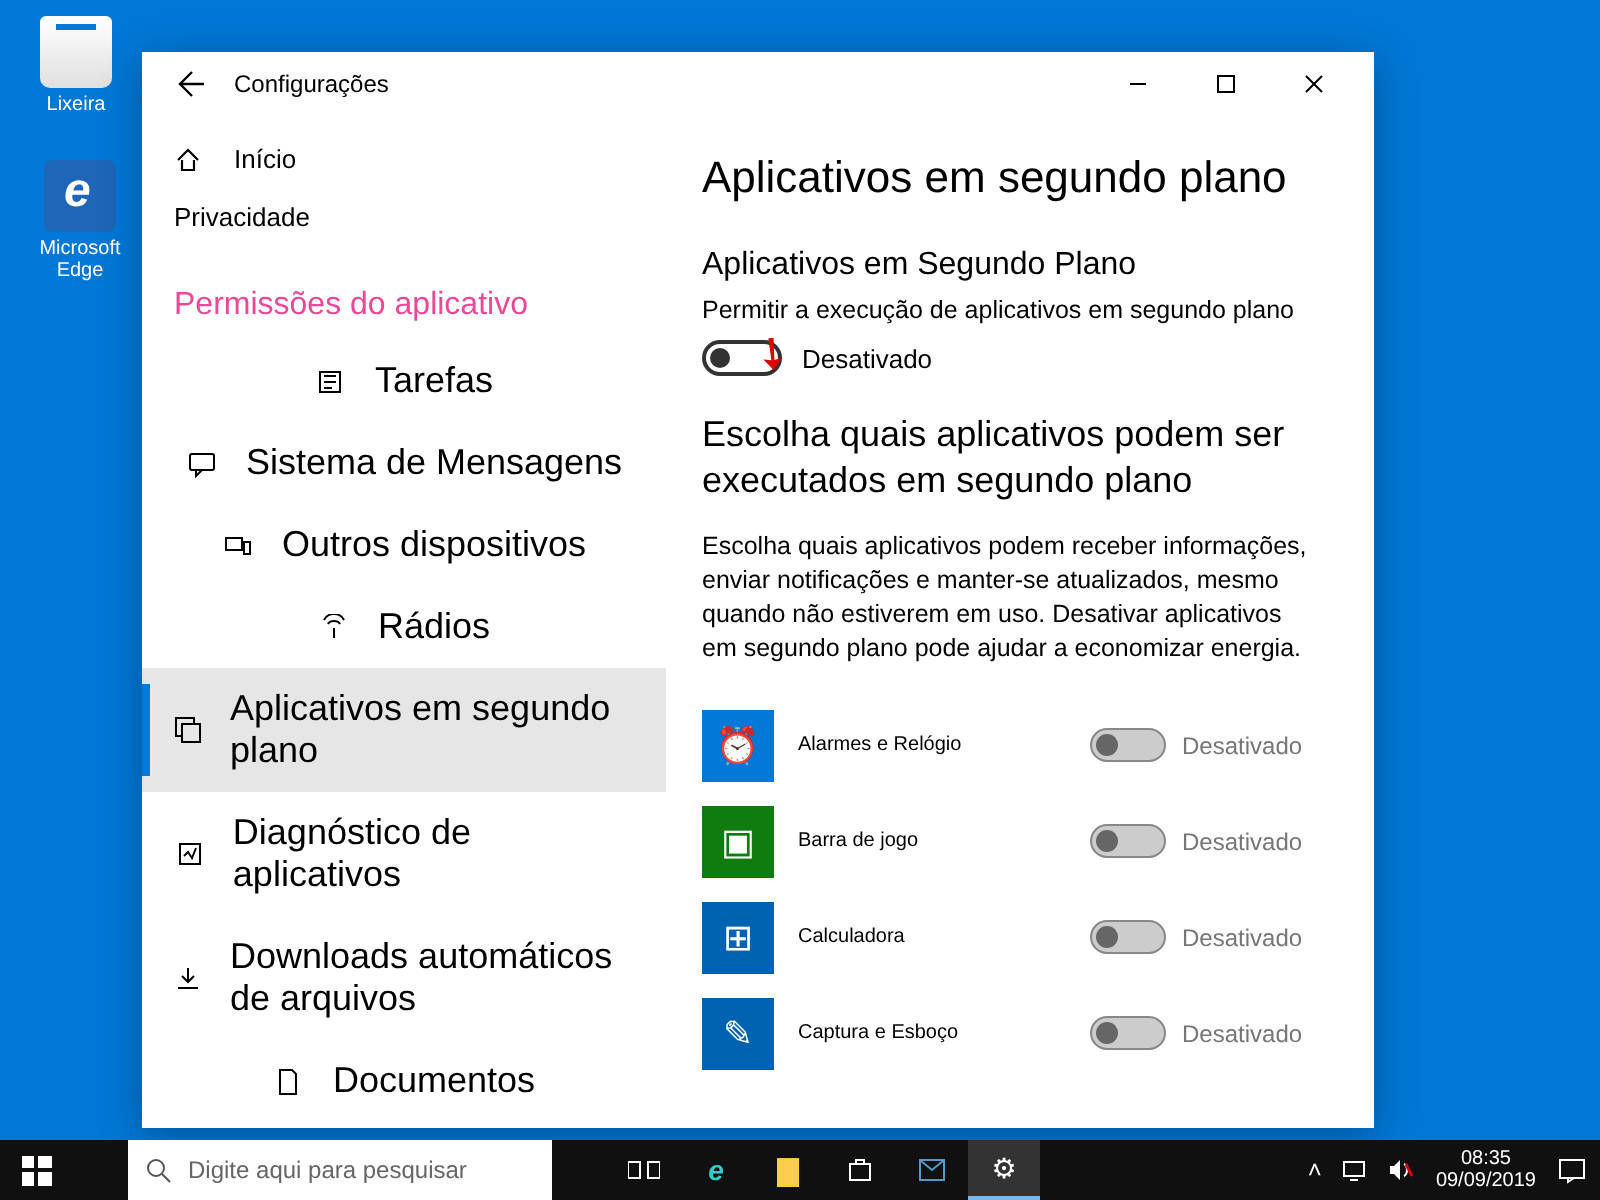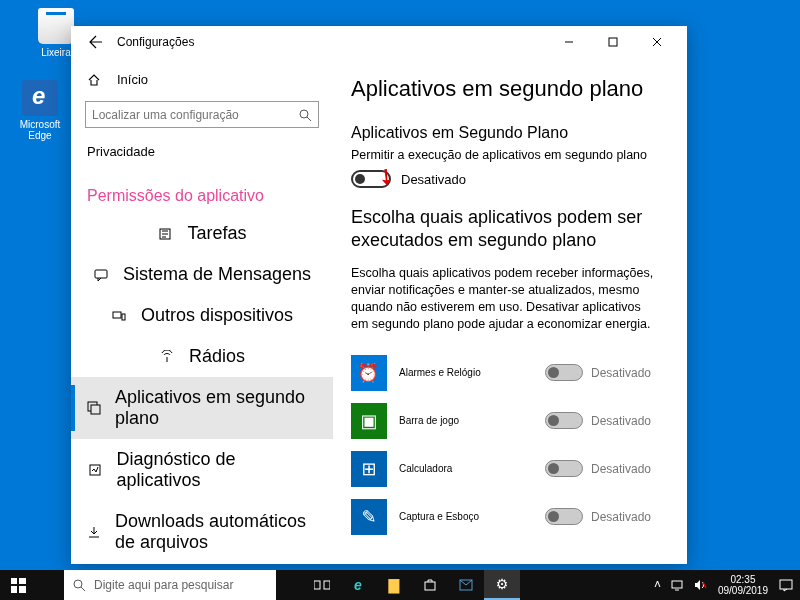--- a/index.html
+++ b/index.html
@@ -67,21 +67,21 @@
   .clock { text-align:center; line-height:1.1; padding:0 6px; cursor:pointer; }
 
   
   svg { display:block; }
   .nav-list::-webkit-scrollbar, .main::-webkit-scrollbar { width:4px; }
   .nav-list::-webkit-scrollbar-thumb, .main::-webkit-scrollbar-thumb { background:#bbb; }
 </style>
 </head>
 <body>
 
-<div class="desktop-icon" style="left:26px; top:8px;">
+<div class="desktop-icon" style="left:8px; top:8px;">
   <div class="ico recycle-ico"></div>
   <div>Lixeira</div>
 </div>
 <div class="desktop-icon" style="left:10px; top:80px;">
   <div class="ico edge-ico"></div>
   <div>Microsoft Edge</div>
 </div>
 
 <div class="window">
   <div class="titlebar">
@@ -113,29 +113,20 @@
   <div class="content">
     <div class="sidebar">
       <div class="home-row">
         <span class="icn">
           <svg width="14" height="14" viewBox="0 0 14 14">
               <path d="M2 7 L7 2 L12 7 M4 7 V12 H10 V7" stroke="#000" fill="none" stroke-width="1.1"></path>
             </svg>
         </span>
         <span>Início</span>
       </div>
-      <div class="searchbox">
-        <input placeholder="Localizar uma configuração" style="">
-        <span>
-          <svg width="14" height="14" viewBox="0 0 14 14">
-              <circle cx="6" cy="6" r="4" stroke="#555" fill="none"></circle>
-              <line x1="9" y1="9" x2="13" y2="13" stroke="#555"></line>
-            </svg>
-        </span>
-      </div>
       <div class="section-title">Privacidade</div>
       <div class="perm-header">Permissões do aplicativo</div>
 
       <div class="nav-list">
         <div class="nav-item">
           <span class="icn">
               <svg width="14" height="14" viewBox="0 0 14 14">
                 <rect x="2" y="2" width="10" height="10" stroke="#000" fill="none"></rect>
                 <path d="M4 4h6M4 7h6M4 10h4" stroke="#000"></path>
               </svg>
@@ -302,21 +293,21 @@
         </svg>
       </span>
     <span class="t-icn">
         <svg width="13" height="12" viewBox="0 0 13 12">
           <path d="M1 4h2l3-3v10l-3-3H1z" fill="#fff"></path>
           <path d="M8 3c2 1 2 5 0 6" stroke="#fff" fill="none"></path>
           <line x1="9" y1="3" x2="12" y2="9" stroke="#d00" stroke-width="1.5"></line>
         </svg>
       </span>
     <div class="clock">
-      <div>02:35</div>
+      <div>08:35</div>
       <div>09/09/2019</div>
     </div>
     <span class="t-icn">
         <svg width="14" height="13" viewBox="0 0 14 13">
           <rect x="1" y="1" width="12" height="9" stroke="#fff" fill="none"></rect>
           <path d="M5 10v2l3-2" stroke="#fff" fill="none"></path>
         </svg>
       </span>
   </div>
 </div>

